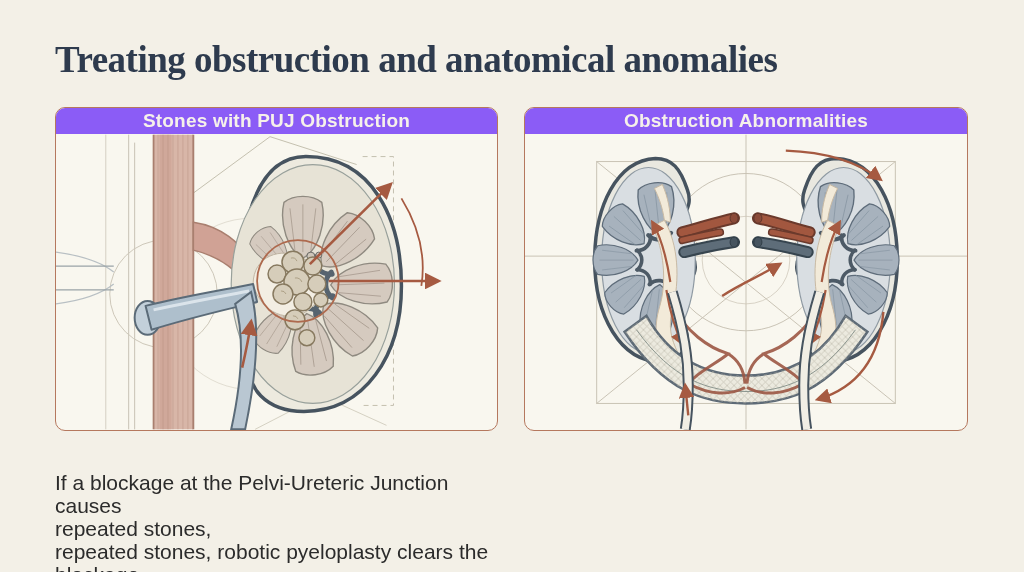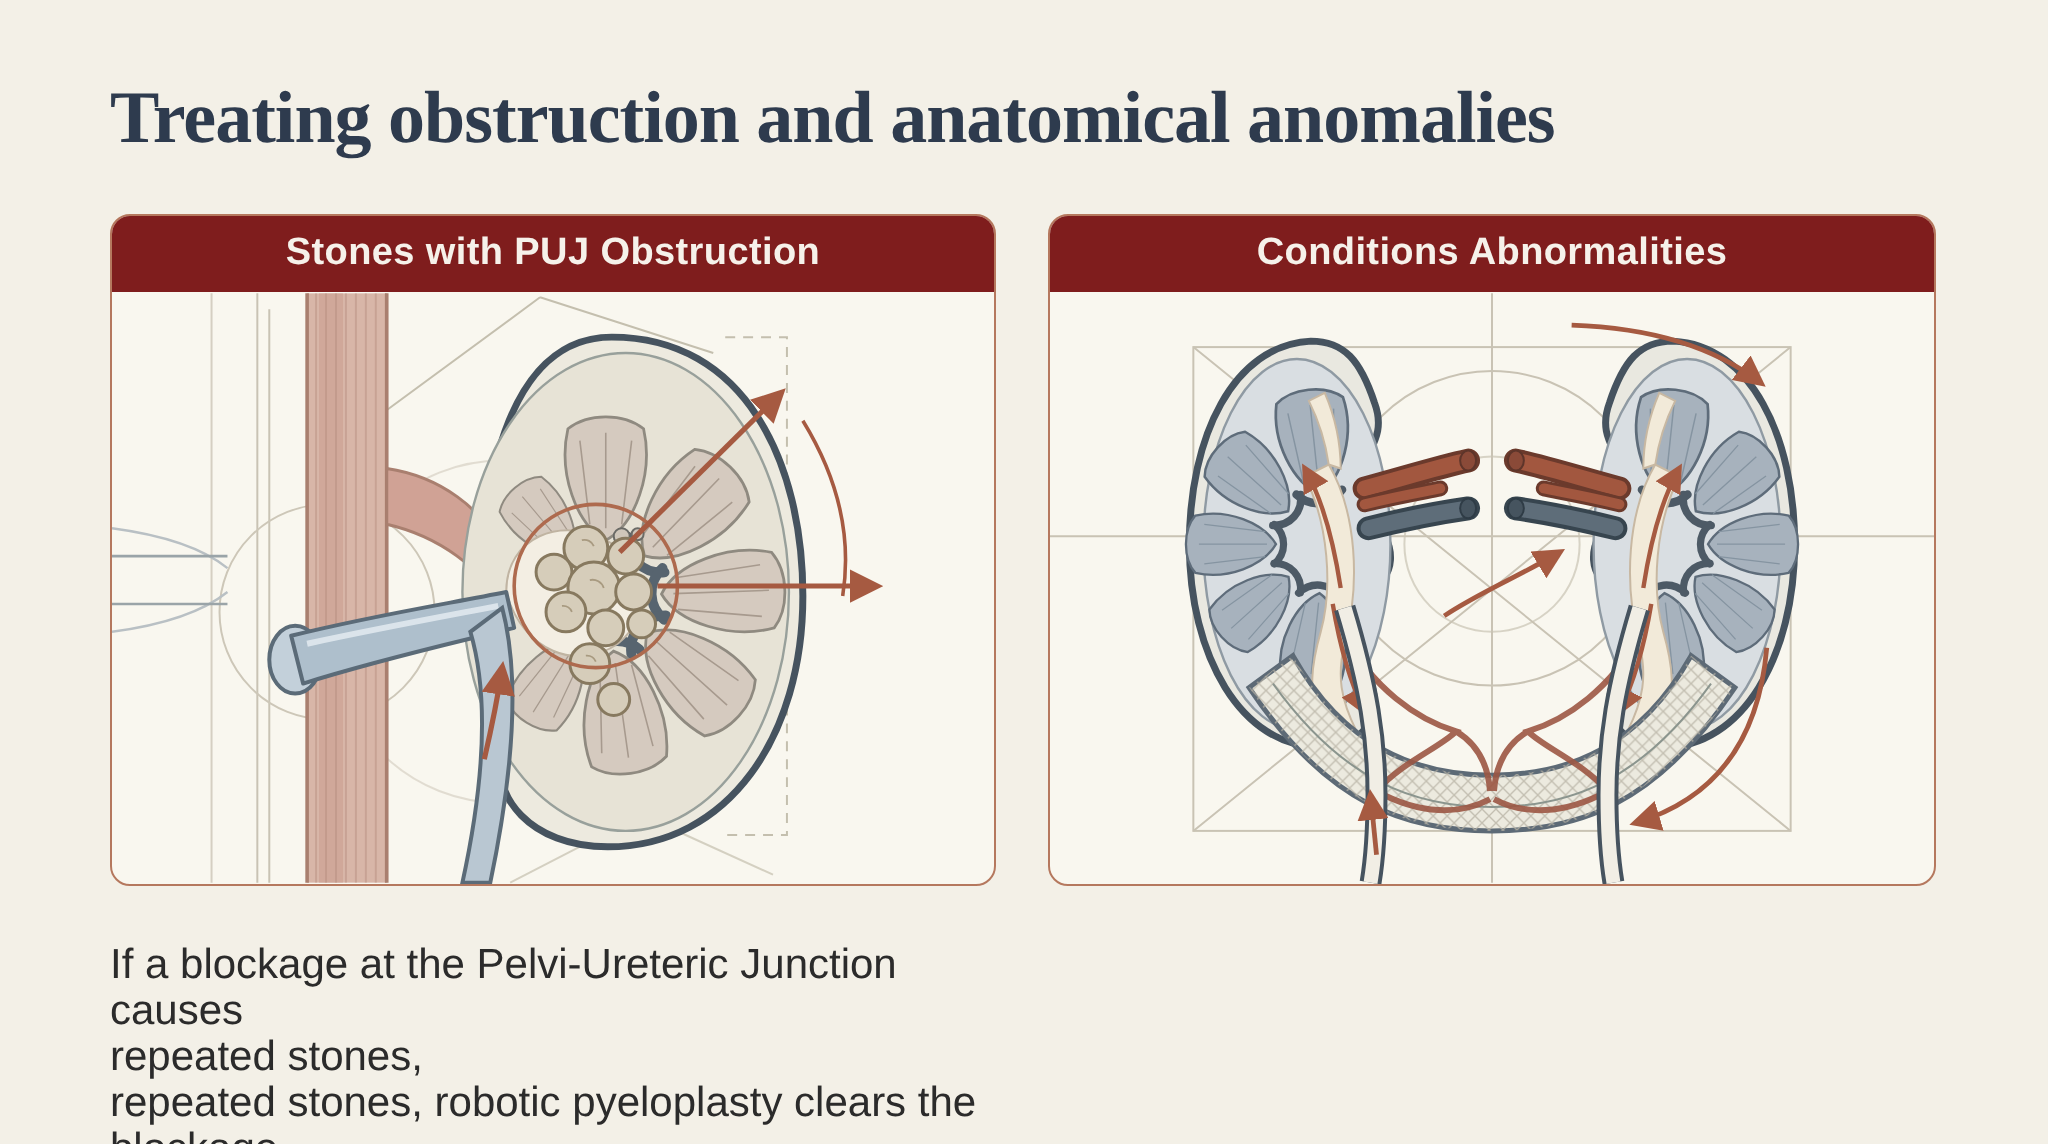--- a/index.html
+++ b/index.html
@@ -4,21 +4,21 @@
 <style>
   html,body{margin:0;padding:0;}
   body{width:1024px;height:572px;background:#f3f0e7;position:relative;overflow:hidden;
        font-family:"Liberation Sans",sans-serif;}
   .page-title{position:absolute;left:55px;top:12px;width:920px;
     font-family:"Liberation Serif",serif;font-weight:700;font-size:37px;line-height:46px;
     color:#2e3b4e;letter-spacing:-0.5px;}
   .panels{position:absolute;left:55px;top:107px;display:flex;gap:26px;}
   .panel{width:443px;border:1.5px solid #b5785e;border-radius:10px;overflow:hidden;
     background:#f9f7ef;box-sizing:border-box;}
-  .panel-header{height:38px;background:#7f1d1d;color:#f6f1ea;display:flex;align-items:center;
+  .panel-header{height:26px;background:#8b5cf6;color:#f6f1ea;display:flex;align-items:center;
     justify-content:center;font-size:19px;font-weight:600;letter-spacing:0.2px;}
   .panel-body{height:296px;position:relative;}
   .panel-body svg{display:block;width:100%;height:100%;}
   .captions{position:absolute;left:55px;top:450px;display:flex;gap:26px;}
   .caption{width:443px;font-size:21px;line-height:23px;color:#2b2b2b;white-space:pre-line;}
 </style>
 </head>
 <body>
 
 <h1 class="page-title">Treating obstruction and anatomical anomalies</h1>
@@ -111,21 +111,21 @@
           <path d="M255,130 L336,50" stroke-width="2.6" marker-end="url(#mL)"></path>
           <path d="M274,147 L384,147" stroke-width="2.6" marker-end="url(#mL)"></path>
           <path d="M347,64 Q374,108 367,152" stroke-width="1.8"></path>
           <path d="M187,234 Q193,208 196,188" stroke-width="2.6" marker-end="url(#mL)"></path>
         </g>
       </svg>
     </div>
   </div>
 
   <div class="panel" style="width:444px;">
-    <div class="panel-header">Conditions Abnormalities</div>
+    <div class="panel-header">Obstruction Abnormalities</div>
     <div class="panel-body">
       <svg viewBox="0 0 444 296">
         <defs>
           <marker id="mR" viewBox="0 0 10 10" refX="8" refY="5" markerWidth="6.5" markerHeight="6.5" orient="auto-start-reverse">
             <path d="M0,0 L10,5 L0,10 Z" fill="#a65a41"></path>
           </marker>
           <pattern id="xhR" width="7" height="7" patternUnits="userSpaceOnUse">
             <path d="M0,7 L7,0 M0,0 L7,7" stroke="#b9b4a6" stroke-width="0.7"></path>
           </pattern>
           <g id="petalR">

